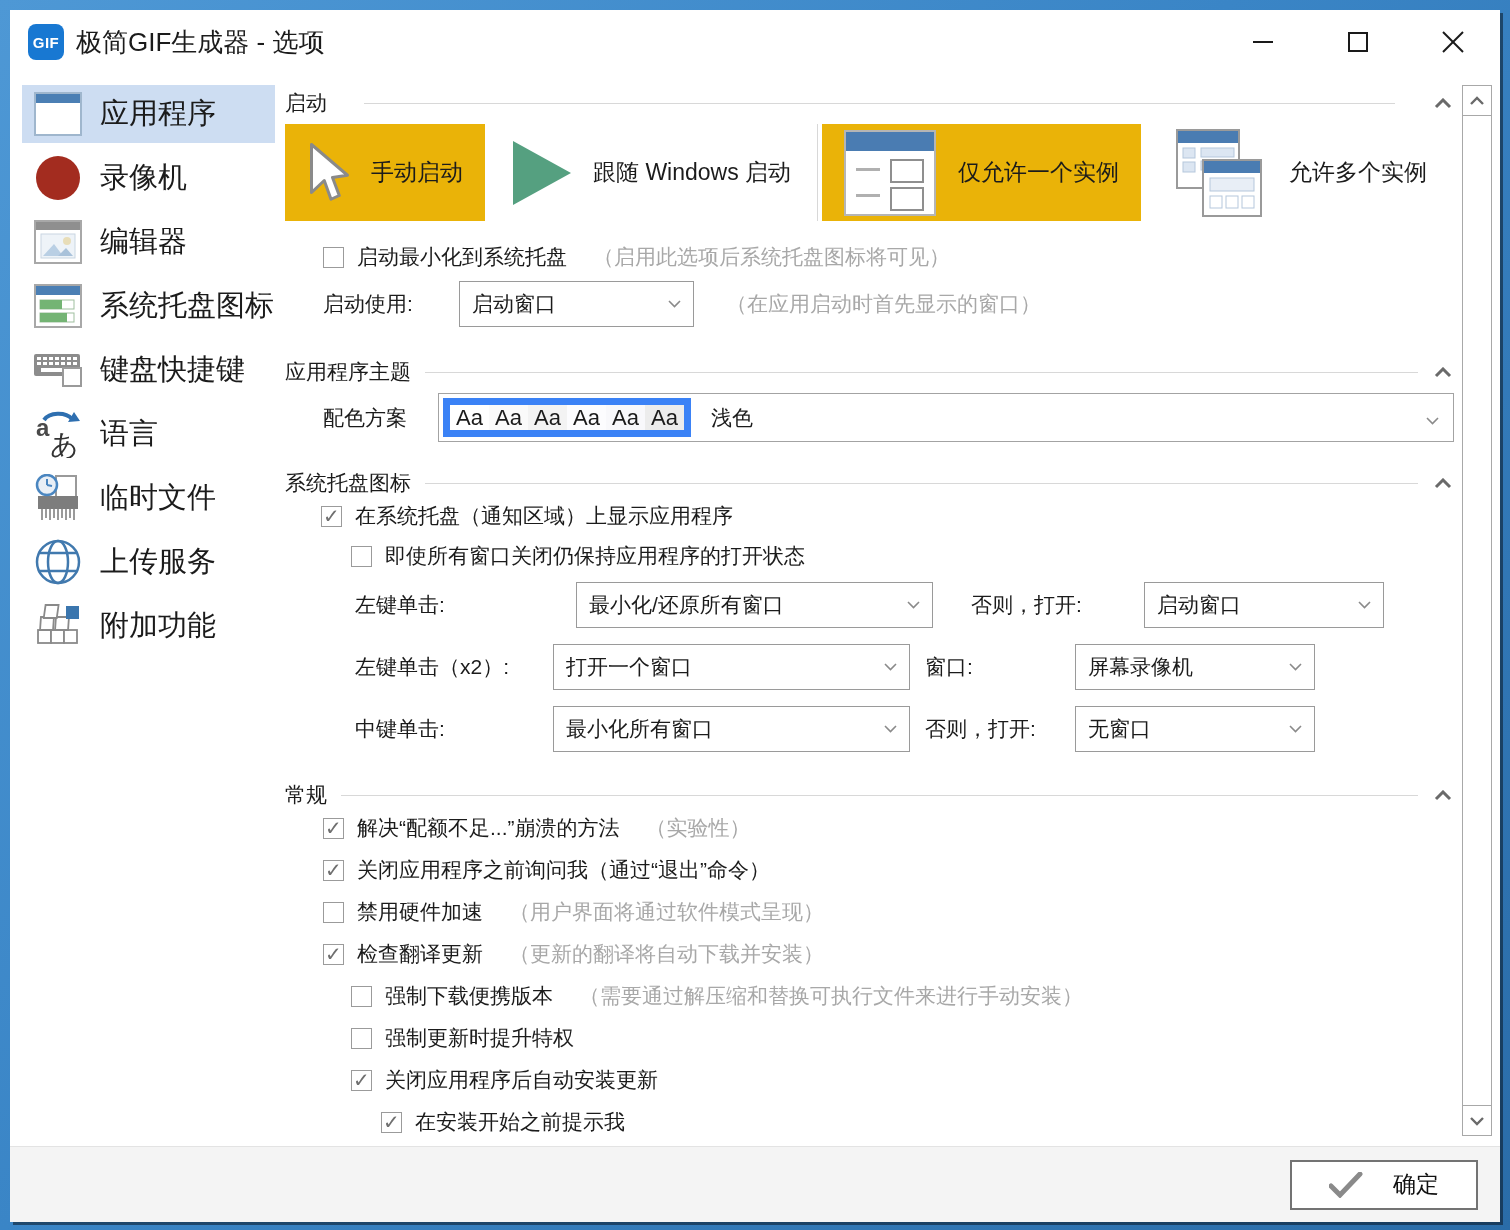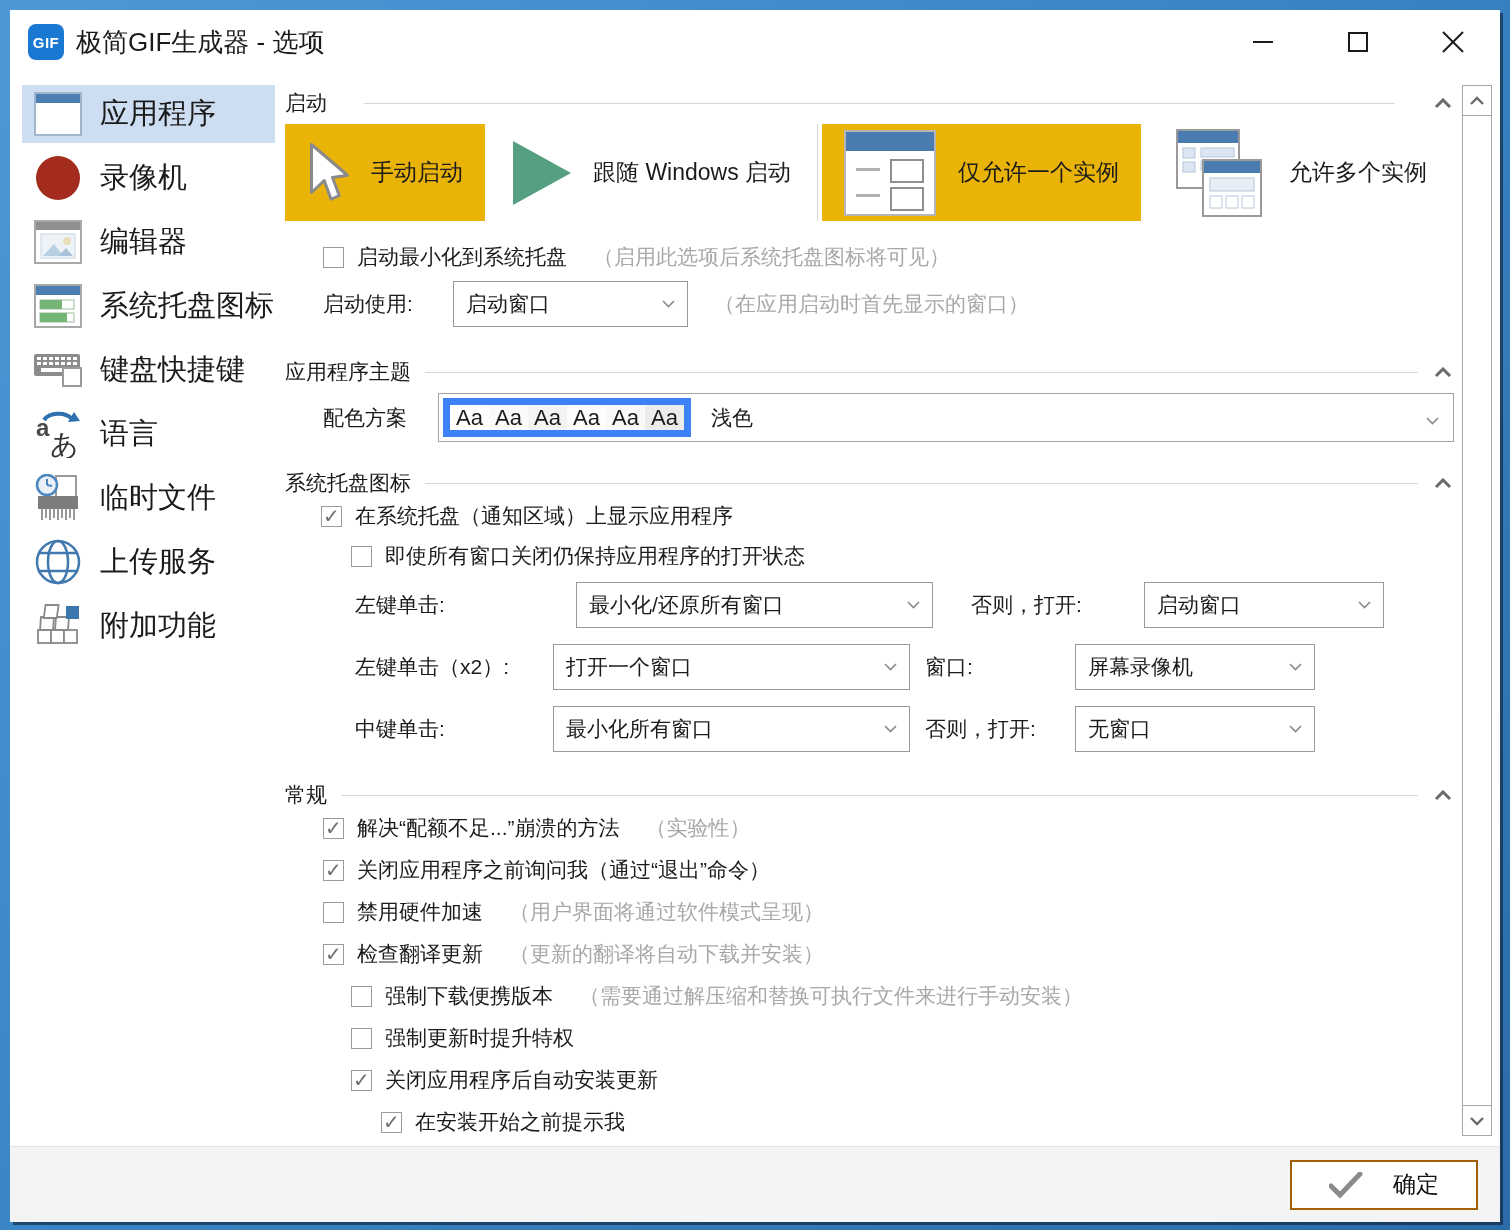--- a/index.html
+++ b/index.html
@@ -73,23 +73,23 @@
   
   .scrollbar { width:30px; flex:none; margin:11px 8px 10px 6px; border:1px solid #a8a8a8; background:#fff;
     display:flex; flex-direction:column; }
   .sb-btn { height:30px; flex:none; display:flex; align-items:center; justify-content:center; }
   .sb-up { border-bottom:1px solid #a8a8a8; }
   .sb-down { border-top:1px solid #a8a8a8; }
   .sb-thumb { flex:1; background:#ffffff; }
   
   .footer { height:76px; flex:none; background:#f4f4f4; border-top:1px solid #e3e3e3;
     display:flex; align-items:center; justify-content:flex-end; padding-right:22px; }
-  .ok-btn { width:188px; height:50px; background:#fff; border:2px solid #a16207;
+  .ok-btn { width:188px; height:50px; background:#fff; border:2px solid #737373;
     display:flex; align-items:center; justify-content:center; gap:30px; font-size:23px; font-family:inherit; color:#111; }
-  .mt6{margin-top:6px;} .mt12{margin-top:12px;} .mt14{margin-top:14px;gap:23px;} .mt16{margin-top:16px;}
+  .mt6{margin-top:6px;} .mt12{margin-top:12px;gap:6px;} .mt14{margin-top:14px;gap:23px;} .mt16{margin-top:16px;}
   .mt18{margin-top:18px;} .mt24{margin-top:24px;} .mt26{margin-top:26px;} .mt28{margin-top:28px;} .mt30{margin-top:30px;}
   .ind38{margin-left:38px;} .ind66{margin-left:66px;} .ind96{margin-left:96px;}
 </style>
 </head>
 <body>
 
 <div class="frame">
   <div class="window">
 
     <div class="titlebar">

